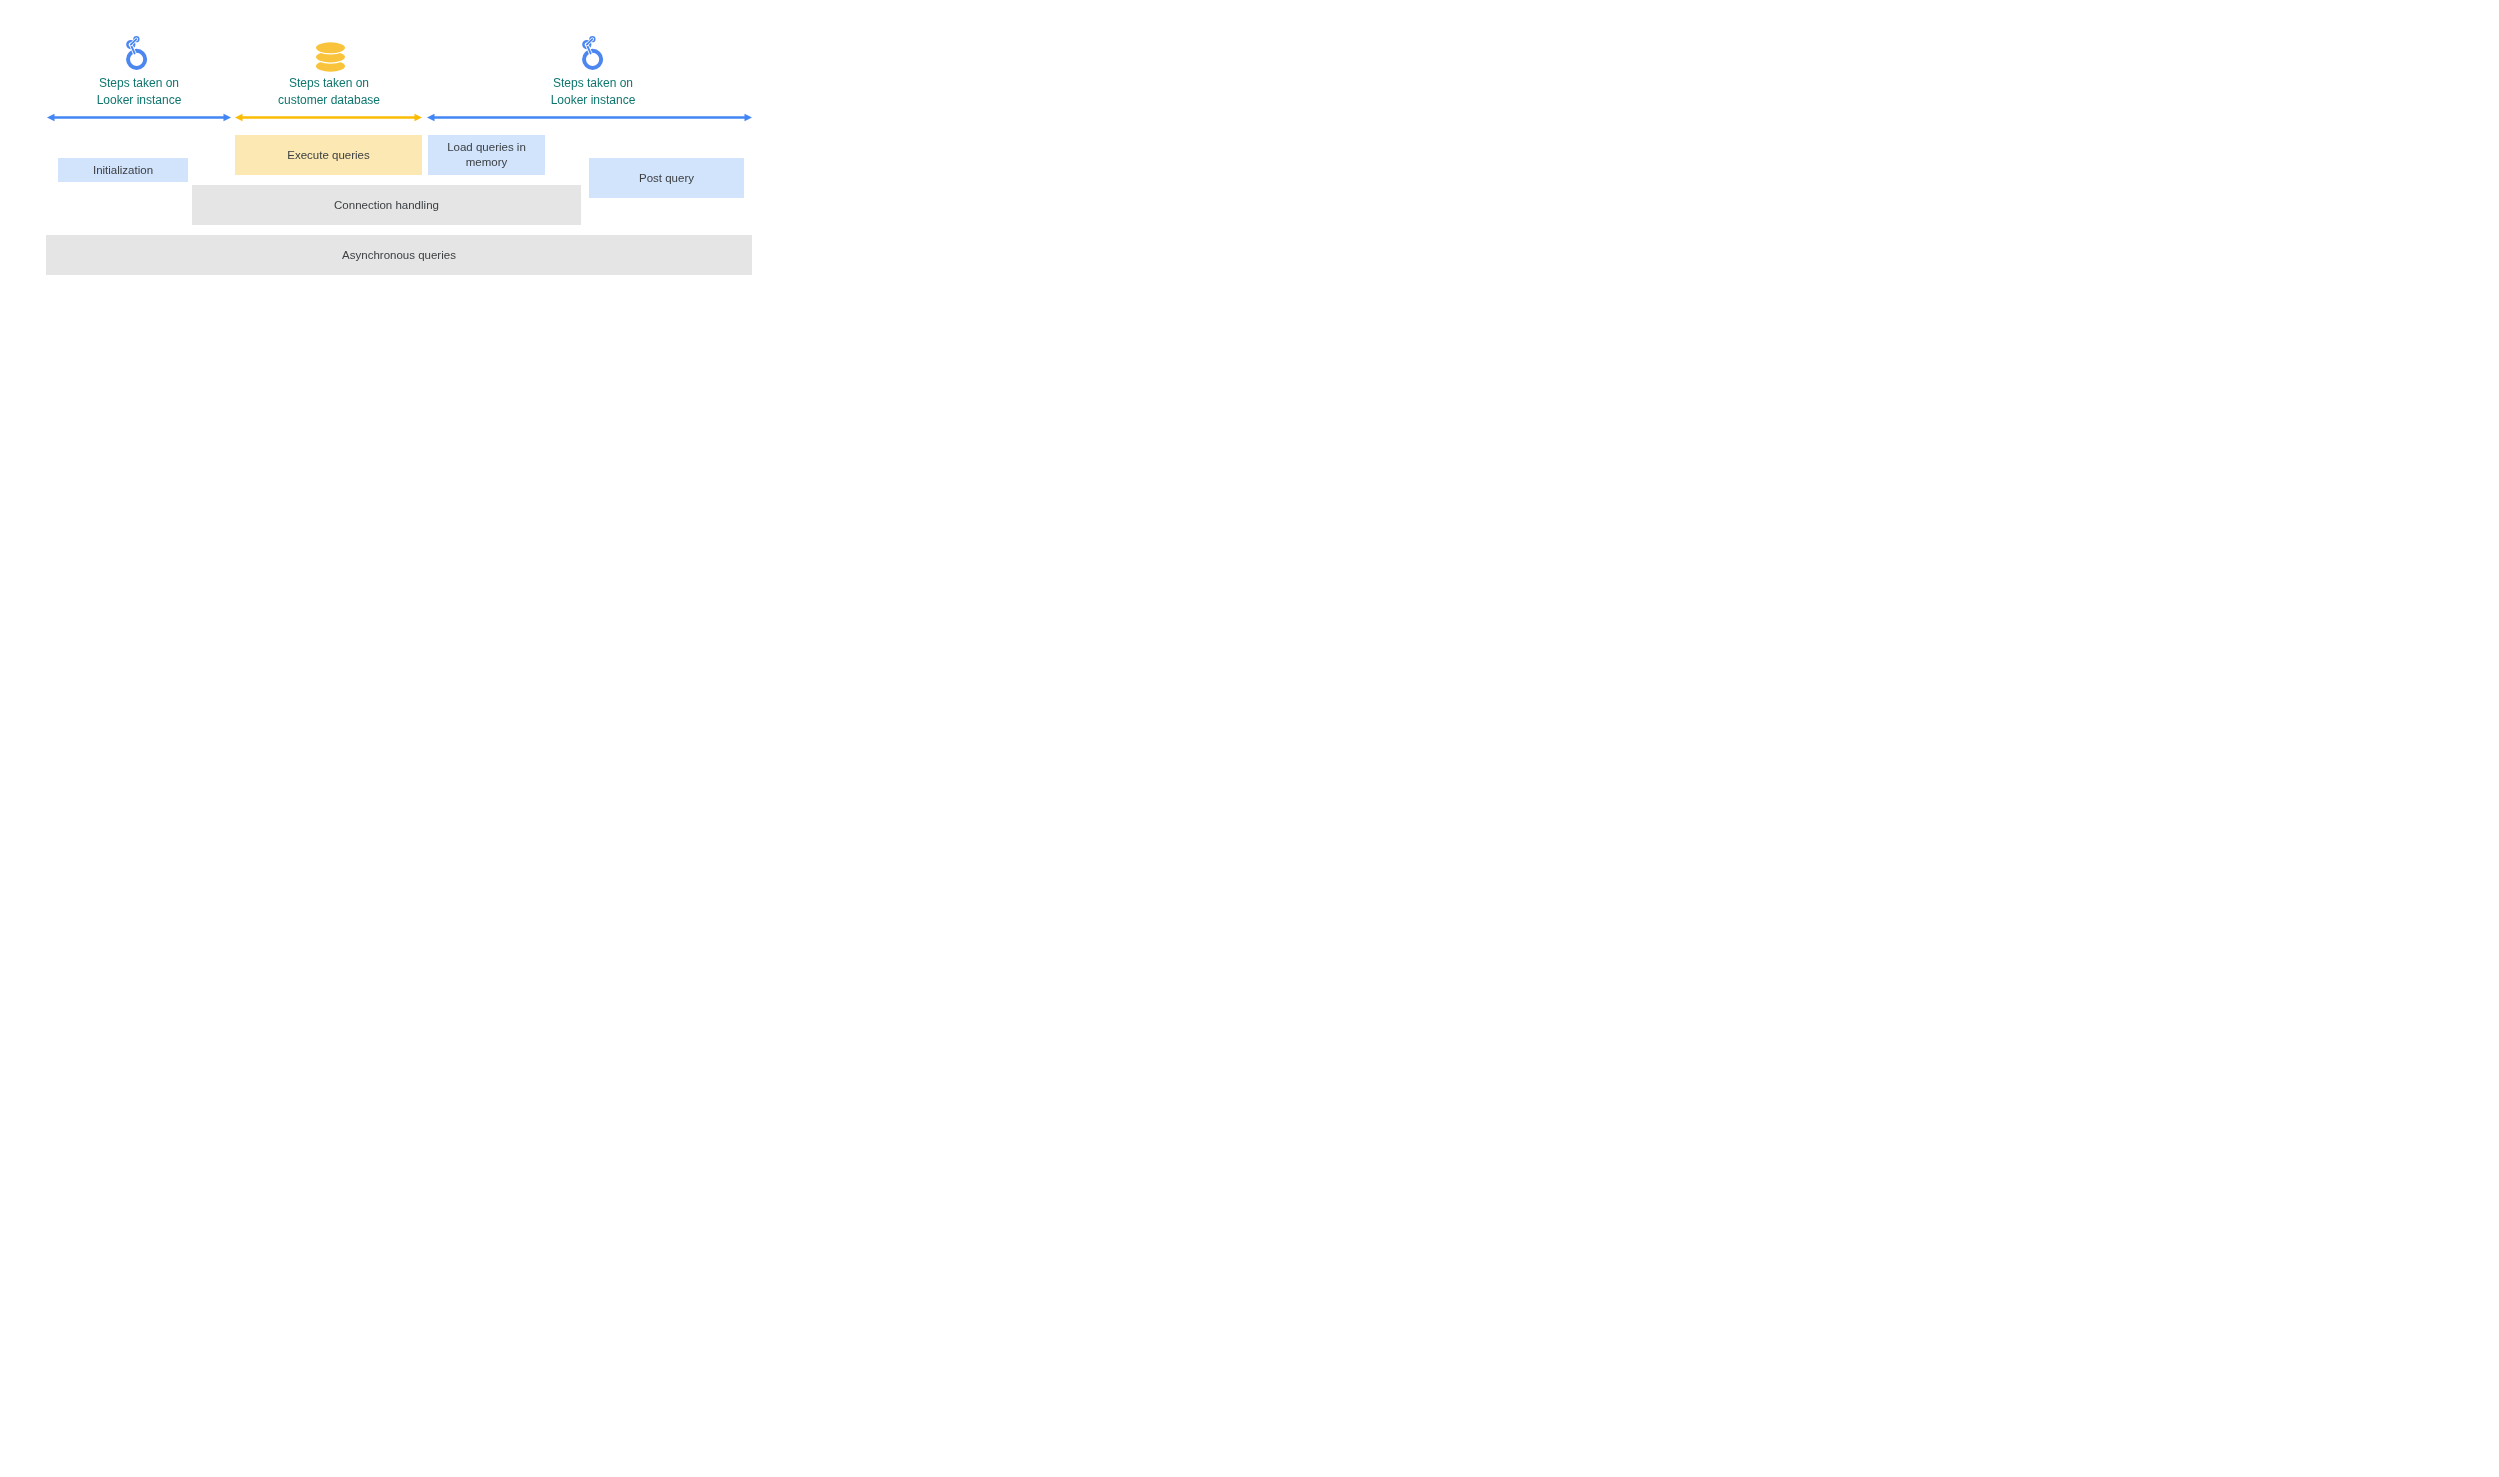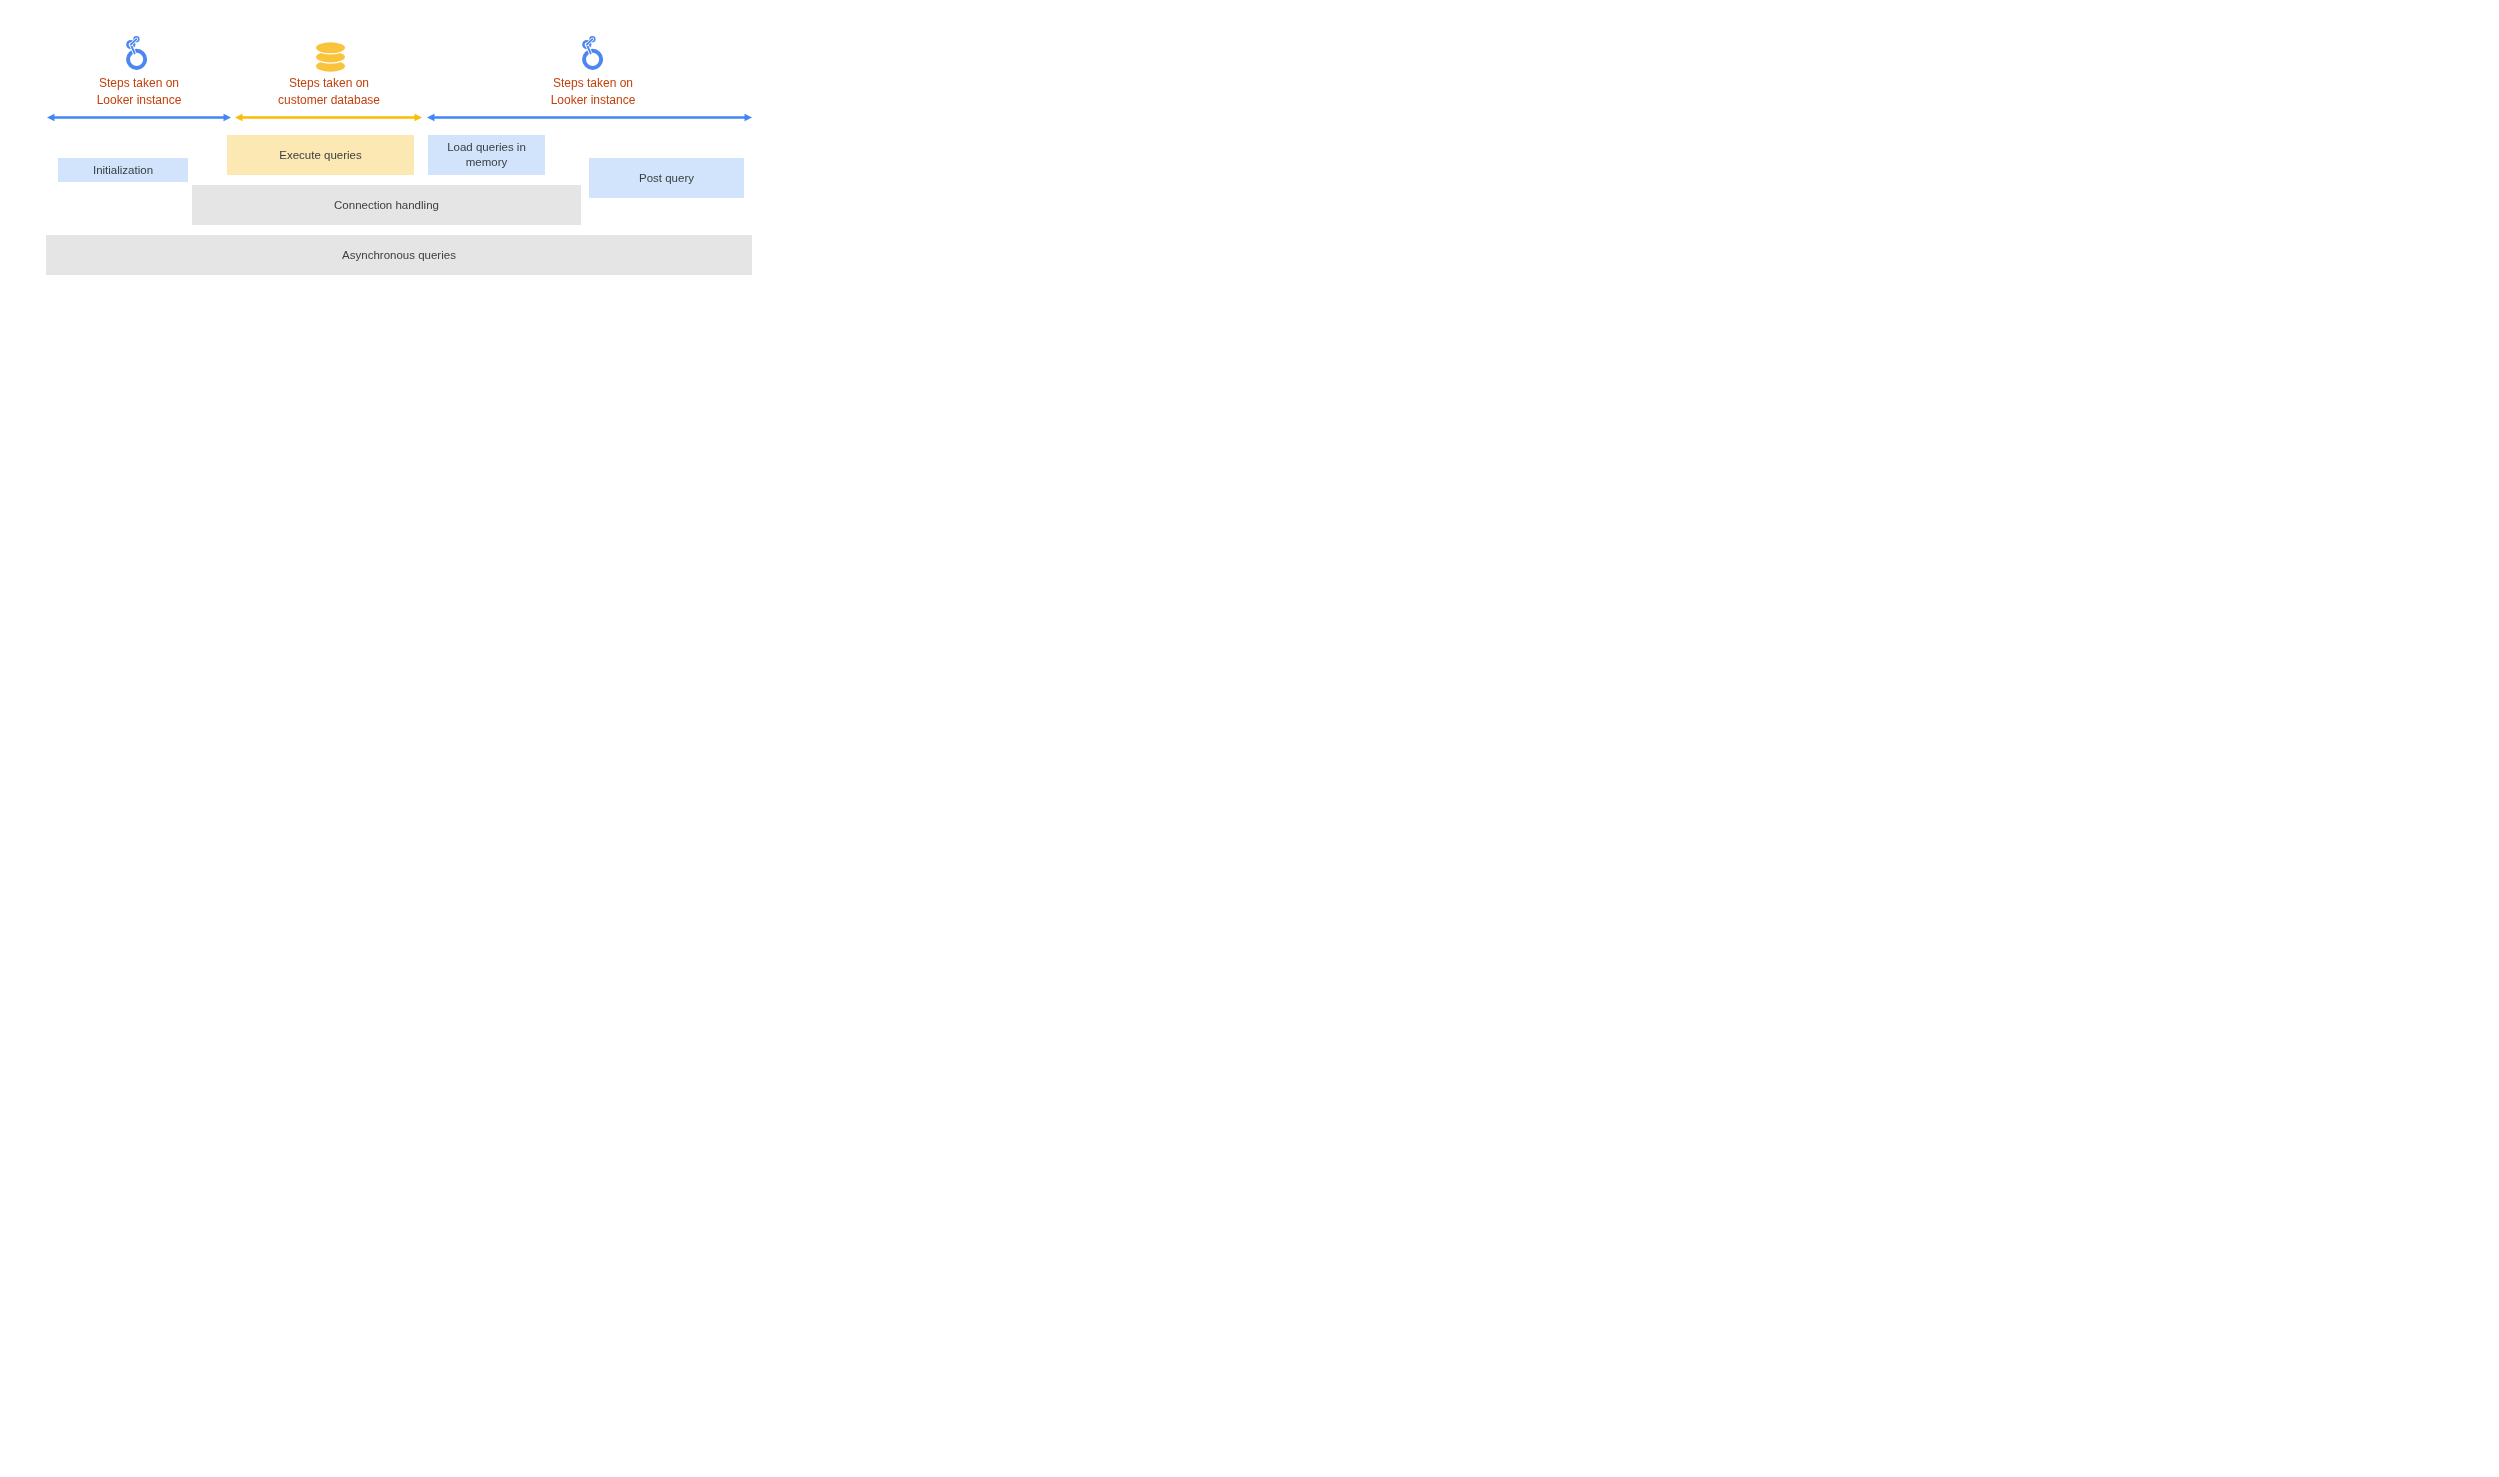--- a/index.html
+++ b/index.html
@@ -15,21 +15,21 @@
     background: #ffffff;
     overflow: hidden;
   }
 
   
   .section-label {
     position: absolute;
     top: 75px;
     width: 180px;
     text-align: center;
-    color: #c2410c;
+    color: #0f766e;
     font-size: 12px;
     line-height: 17px;
     font-weight: 400;
   }
 
   
   .arrow-svg { position: absolute; top: 110px; height: 15px; display: block; }
 
   
   .box {
@@ -41,21 +41,21 @@
     color: #3c4043;
     font-size: 11.5px;
     line-height: 15px;
     font-weight: 400;
   }
   .box.blue   { background: #d2e3fc; }
   .box.yellow { background: #fce8b2; }
   .box.green  { background: #e5e5e5; }
 
   .box-initialization { left: 58px;  top: 158px; width: 130px;  height: 24px; }
-  .box-execute        { left: 227px;  top: 135px; width: 187px;  height: 40px; }
+  .box-execute        { left: 235px;  top: 135px; width: 187px;  height: 40px; }
   .box-load           { left: 428px;  top: 135px; width: 117px;  height: 40px; padding: 0 12px; box-sizing: border-box; }
   .box-post           { left: 589px; top: 158px; width: 155px;  height: 40px; }
   .box-connection     { left: 192px;  top: 185px; width: 389px;  height: 40px; }
   .box-async          { left: 46px;   top: 235px; width: 706px; height: 40px; }
 
   .icon { position: absolute; display: block; }
 </style>
 </head>
 <body>
 

